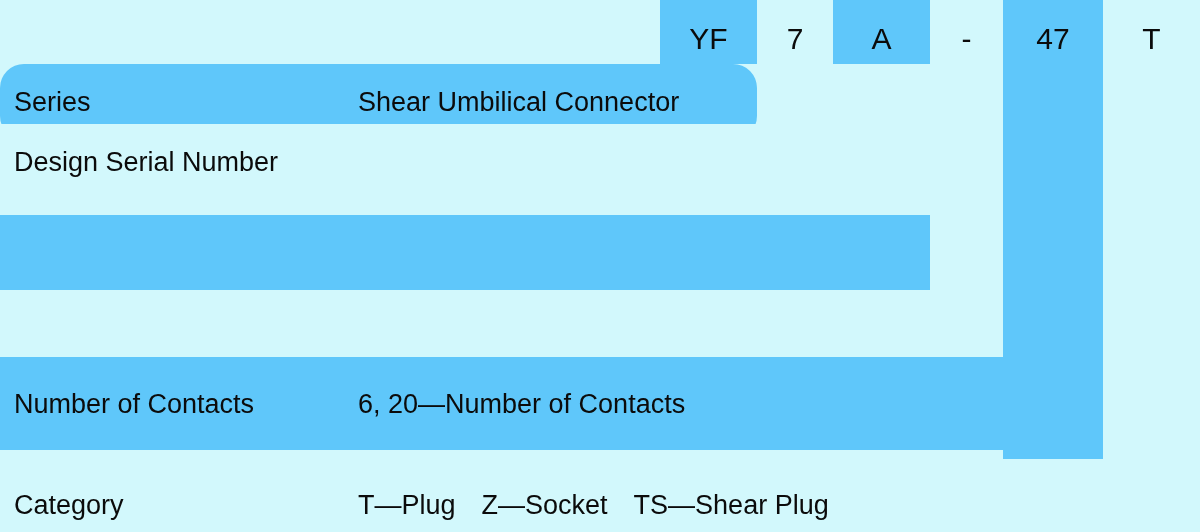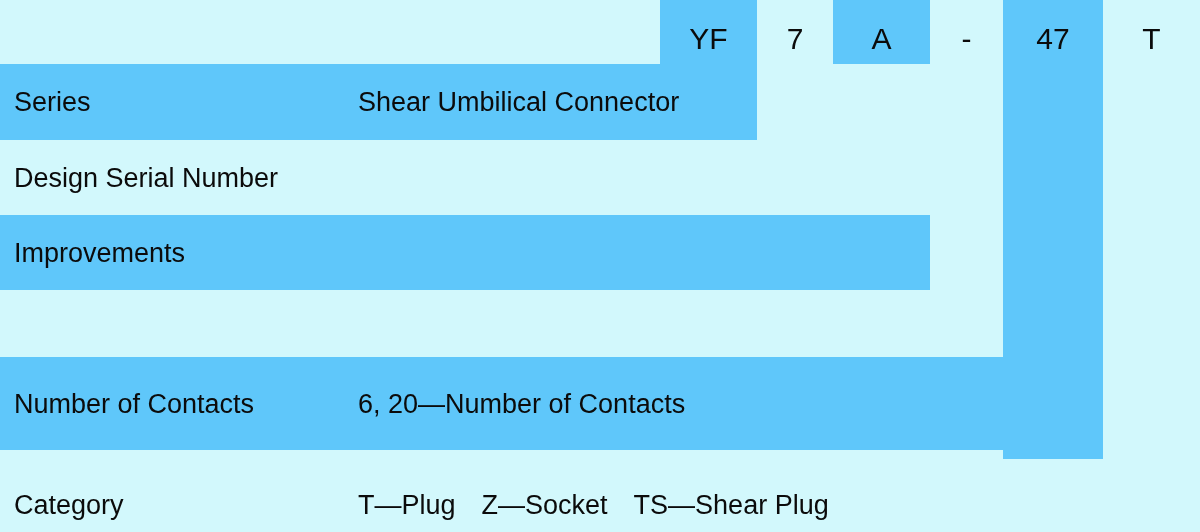--- a/index.html
+++ b/index.html
@@ -86,29 +86,28 @@
   }
 </style>
 </head>
 <body>
 
 <div id="diagram">
 
   <div class="code-strip"></div>
 
   <div id="rows-layer">
-      <div class="row row-blue" style="top: 64px; height: 76px; width: 757px;">
+      <div class="row row-blue" style="top: 64px; height: 76px; width: 757px; border-radius: 24px;">
         <span class="row-label">Series</span>
         <span class="row-value"><span class="value-part">Shear Umbilical Connector</span></span>
       </div>
-      <div class="row row-cyan" style="top: 140px; height: 75px; width: 833px;">
+      <div class="row row-cyan" style="top: 124px; height: 75px; width: 833px;">
         <span class="row-label">Design Serial Number</span>
       </div>
       <div class="row row-blue" style="top: 215px; height: 75px; width: 930px;">
-        <span class="row-label">Improvements</span>
       </div>
       <div class="row row-cyan" style="top: 290px; height: 76px; width: 1003px;"></div>
       <div class="row row-blue" style="top: 357px; height: 93px; width: 1103px;">
         <span class="row-label">Number of Contacts</span>
         <span class="row-value"><span class="value-part">6, 20—Number of Contacts</span></span>
       </div>
       <div class="row row-cyan" style="top: 459px; height: 92px; width: 1200px;">
         <span class="row-label">Category</span>
         <span class="row-value"><span class="value-part">T—Plug</span><span class="value-gap"></span><span class="value-part">Z—Socket</span><span class="value-gap"></span><span class="value-part">TS—Shear Plug</span></span>
       </div>

